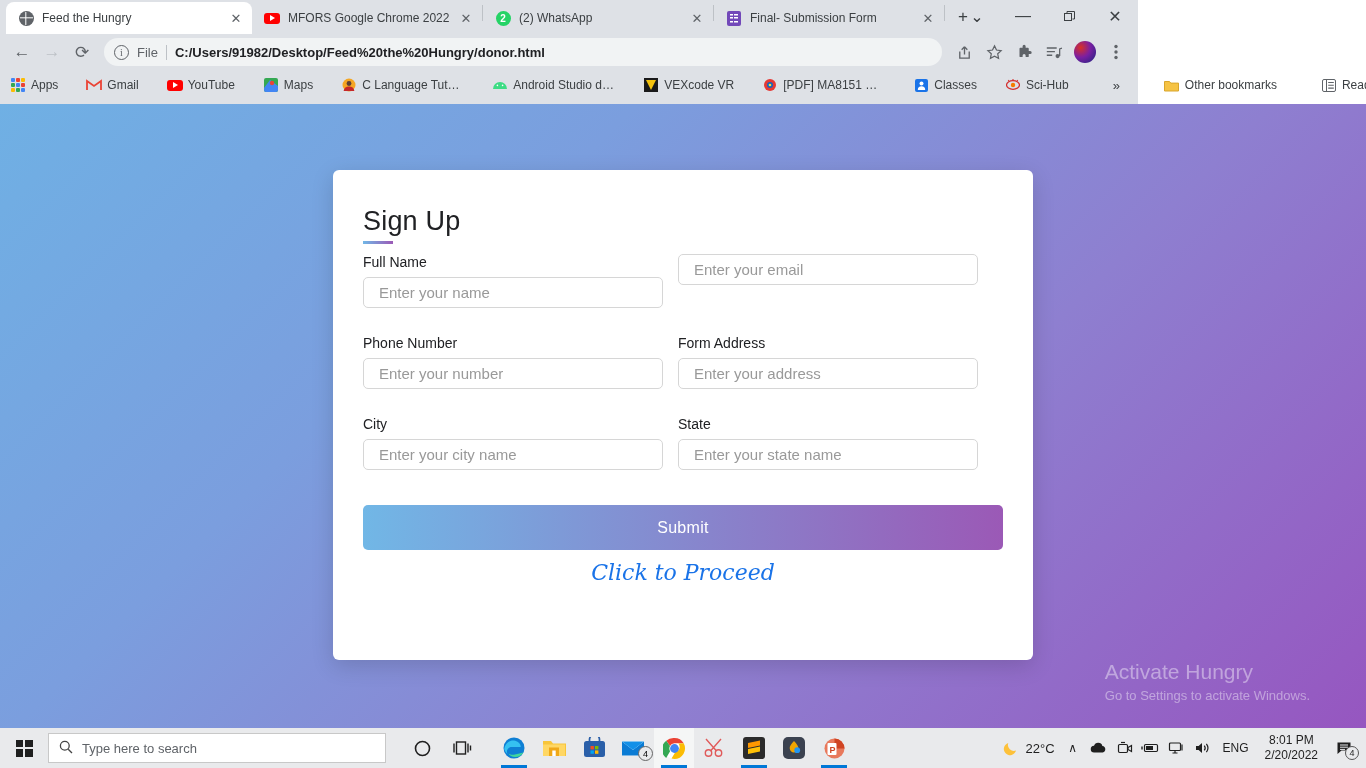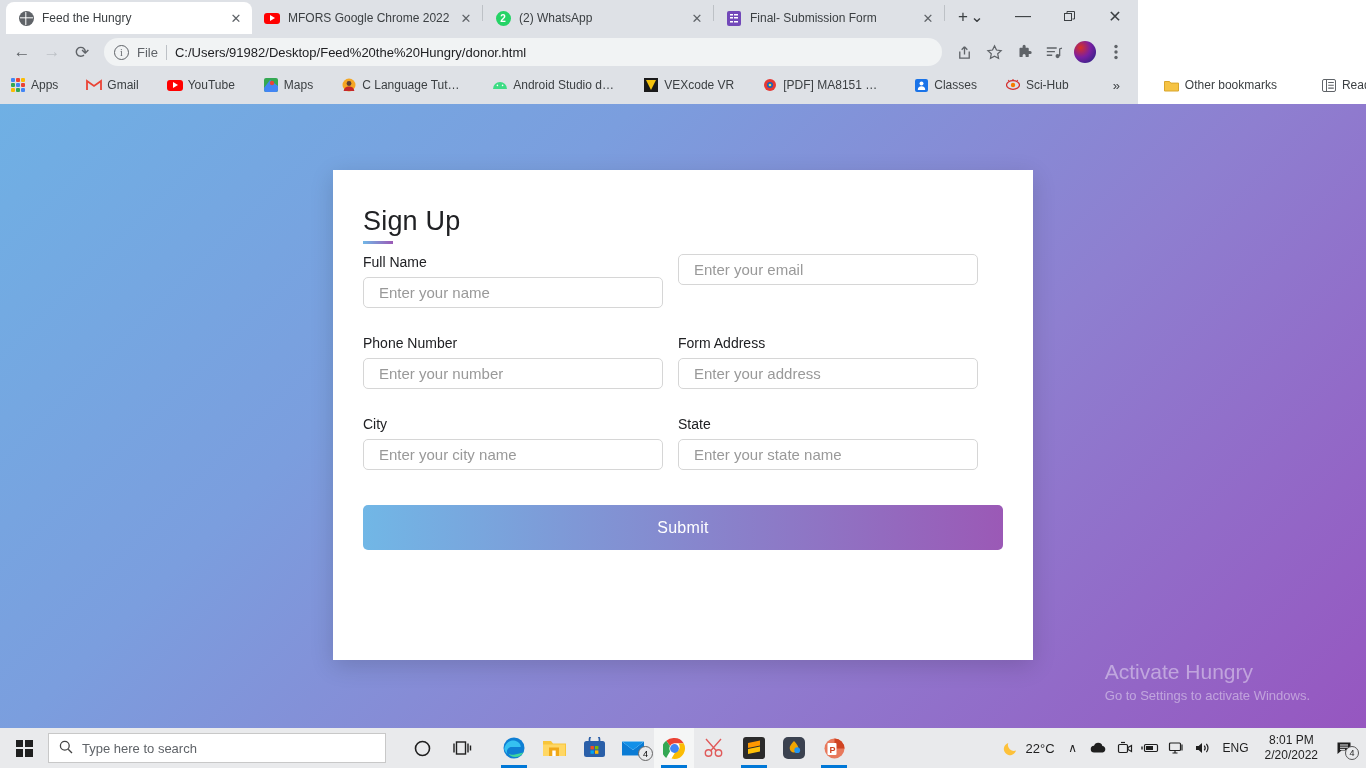--- a/index.html
+++ b/index.html
@@ -59,21 +59,21 @@
   .navbtn { width: 28px; height: 28px; display: flex; align-items: center; justify-content: center; color: #5f6368; font-size: 17px; border-radius: 50%; }
   .navbtn.disabled { color: #bdc1c6; }
   .omnibox {
     flex: 1 1 auto; height: 28px; background: #f1f3f4; border-radius: 14px;
     display: flex; align-items: center; padding: 0 10px; margin: 0 6px; gap: 8px;
     font-size: 13px; color: #202124; min-width: 0;
   }
   .info-icon { width: 15px; height: 15px; border-radius: 50%; border: 1.3px solid #5f6368; color: #5f6368; font-size: 10px; display: flex; align-items: center; justify-content: center; flex: 0 0 15px; font-family: "Liberation Serif", serif; }
   .scheme { color: #5f6368; font-size: 13px; }
   .vbar { width: 1px; height: 15px; background: #bdc1c6; }
-  .urltext { color: #202124; font-size: 13px; white-space: nowrap; overflow: hidden; }
+  .urltext { color: #202124; font-size: 13px; white-space: nowrap; overflow: hidden; font-weight: bold; }
   .tbicon { width: 28px; height: 28px; display: flex; align-items: center; justify-content: center; color: #5f6368; flex: 0 0 28px; }
   .avatar { width: 22px; height: 22px; border-radius: 50%; background: radial-gradient(circle at 30% 30%, #d93025 0%, #7b1fa2 45%, #1a237e 100%); flex: 0 0 22px; margin: 0 4px; }
 
   
   .bookmarks { height: 30px; display: flex; align-items: center; padding: 0 4px; gap: 16px; font-size: 12px; color: #3c4043; }
   .bm { display: flex; align-items: center; gap: 5px; padding: 3px 6px; border-radius: 4px; white-space: nowrap; max-width: 135px; }
   .bm .lbl { overflow: hidden; text-overflow: ellipsis; white-space: nowrap; }
   .bmico { width: 16px; height: 16px; flex: 0 0 16px; display: flex; align-items: center; justify-content: center; font-size: 11px; }
   .apps-grid { width: 14px; height: 14px; display: grid; grid-template-columns: repeat(3, 1fr); grid-template-rows: repeat(3, 1fr); gap: 1.5px; }
   .apps-grid span { display: block; border-radius: 1px; }
@@ -81,21 +81,21 @@
   .chev { color: #3c4043; font-size: 13px; padding: 0 6px; }
 
   
   .page {
     position: absolute; top: 104px; left: 0; width: 1366px; height: 624px;
     background: linear-gradient(135deg, #6fb0e4 0%, #7b9ede 32%, #8e7fd0 64%, #9656c0 100%);
     overflow: hidden;
   }
   .card {
     position: absolute; left: 333px; top: 66px; width: 700px; height: 490px;
-    background: #ffffff; border-radius: 0;
+    background: #ffffff; border-radius: 6px;
     box-shadow: 0 6px 22px rgba(0,0,0,0.15);
   }
   .card-inner { padding: 36px 30px 0 30px; }
   .signup-title { font-size: 27px; color: #202124; font-weight: normal; letter-spacing: 0.2px; }
   .title-underline { width: 30px; height: 3px; margin-top: 4px; background: linear-gradient(90deg, #71b7e6 0%, #9b59b6 100%); }
 
   .fields { margin-top: 10px; display: grid; grid-template-columns: 300px 300px; column-gap: 40px; row-gap: 6px; gap: 15px; }
   .field { margin-bottom: 12px; }
   .field label { display: block; font-size: 14px; color: #202124; margin-bottom: 7px; }
   .field input {
@@ -435,20 +435,21 @@
           <div class="field">
             <label>State</label>
             <input type="text" placeholder="Enter your state name" style="">
           </div>
 
         </div>
       </div>
 
       <div class="submit-wrap">
         <button class="submit-btn">Submit</button>
+        <a class="proceed-link" href="#">Click to Proceed</a>
       </div>
     </div>
 
     <div class="activate">
       <div class="a1">Activate Hungry</div>
       <div class="a2">Go to Settings to activate Windows.</div>
     </div>
   </div>
 
   <div class="taskbar">

